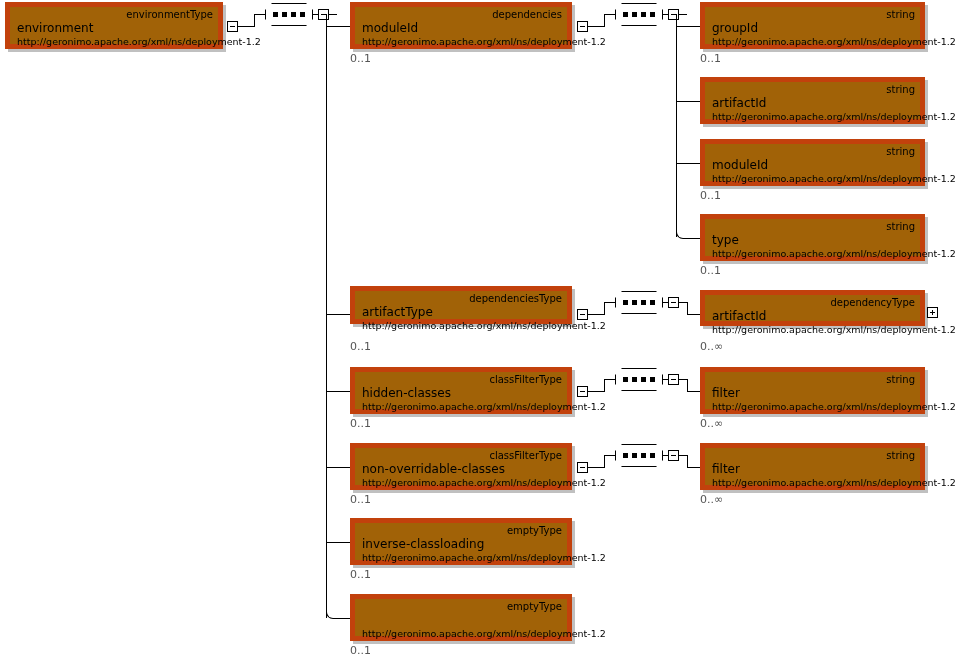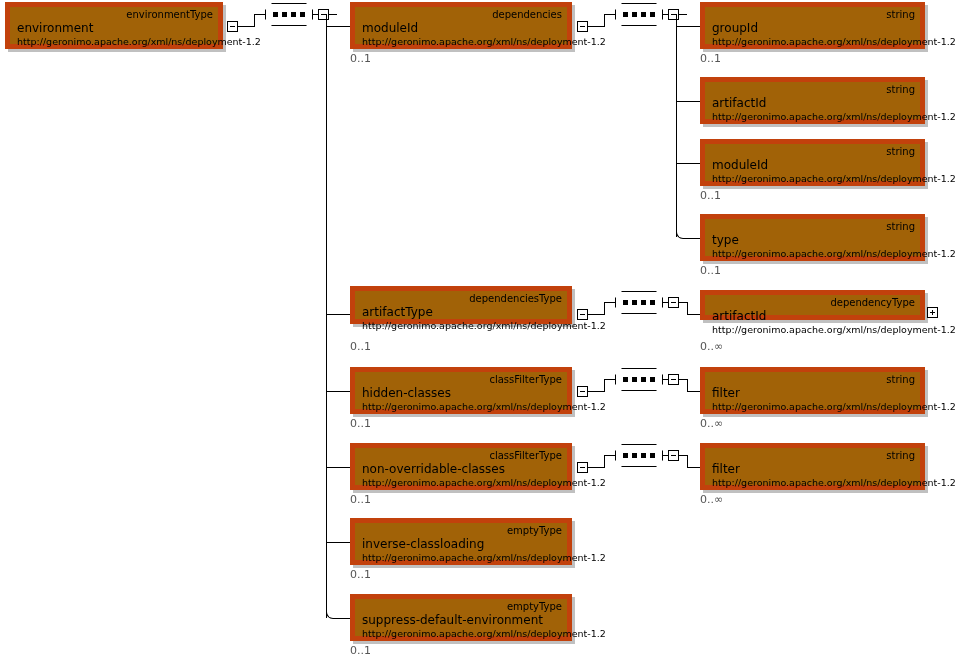--- a/index.html
+++ b/index.html
@@ -245,21 +245,21 @@
     <i></i>
     <i></i>
   </div>
 
   <div class="hline" style="left:663px; top:302px; width:5px;"></div>
   <div class="toggle" style="left:668px; top:297px;"></div>
   <div class="hline" style="left:679px; top:302px; width:8px;"></div>
   <div class="vline" style="left:687px; top:302px; height:13px;"></div>
   <div class="hline" style="left:687px; top:314px; width:13px;"></div>
 
-  <div class="node" style="left:700px; top:290px; width:225px; height:30px;">
+  <div class="node" style="left:700px; top:290px; width:225px; height:36px;">
     <span class="type">dependencyType</span>
     <span class="name">artifactId</span>
     <span class="ns">http://geronimo.apache.org/xml/ns/deployment-1.2</span>
   </div>
   <div class="card" style="left:700px; top:341px; width:225px;">0..∞</div>
   <div class="toggle plus" style="left:927px; top:307px;"></div>
 
   <div class="hline" style="left:326px; top:391px; width:24px;"></div>
   <div class="node" style="left:350px; top:367px; width:222px; height:47px;">
     <span class="type">classFilterType</span>
@@ -330,18 +330,17 @@
   <div class="node" style="left:350px; top:518px; width:222px; height:47px;">
     <span class="type">emptyType</span>
     <span class="name">inverse-classloading</span>
     <span class="ns">http://geronimo.apache.org/xml/ns/deployment-1.2</span>
   </div>
   <div class="card" style="left:350px; top:569px; width:222px;">0..1</div>
 
   <div class="hline" style="left:340px; top:618px; width:10px;"></div>
   <div class="node" style="left:350px; top:594px; width:222px; height:47px;">
     <span class="type">emptyType</span>
-    <span class="name">suppress-default-environment</span>
     <span class="ns">http://geronimo.apache.org/xml/ns/deployment-1.2</span>
   </div>
   <div class="card" style="left:350px; top:645px; width:222px;">0..1</div>
 
 </div>
 
 </body></html>

